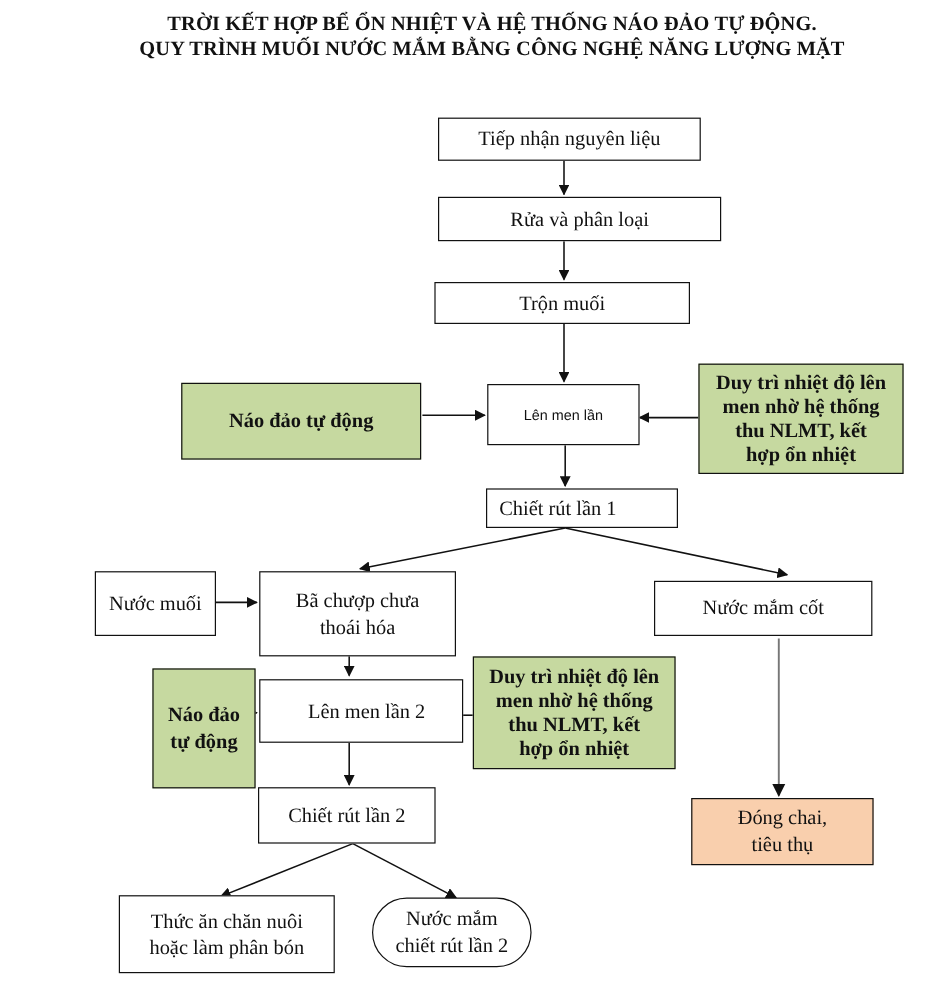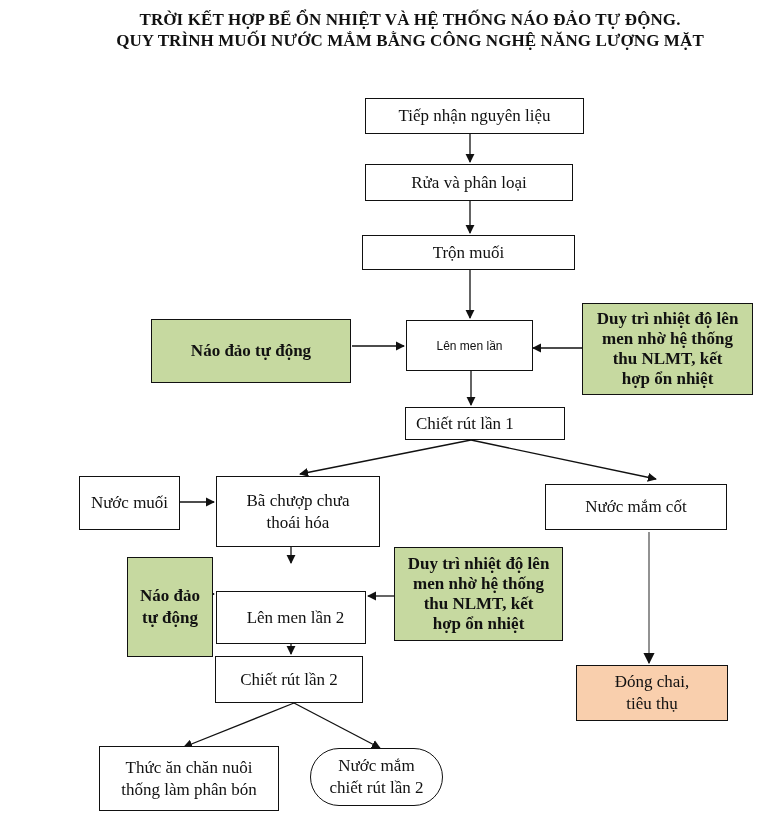--- a/index.html
+++ b/index.html
@@ -46,21 +46,21 @@
     <line x1="291" y1="619" x2="291" y2="654" marker-end="url(#arr)"></line>
     <line x1="294" y1="703" x2="184" y2="747" marker-end="url(#arr)"></line>
     <line x1="294" y1="703" x2="380" y2="748" marker-end="url(#arr)"></line>
     <line x1="649" y1="532" x2="649" y2="663" stroke="#777" stroke-width="1.6" marker-end="url(#arr)"></line>
   </g>
 </svg>
 
 <div class="box" style="left:365px;top:98px;width:219px;height:36px;">
   <span>Tiếp nhận nguyên liệu</span>
   </div>
-<div class="box" style="left:365px;top:164px;width:208px;height:37px;align-items:center;">
+<div class="box" style="left:365px;top:164px;width:236px;height:37px;align-items:center;">
   <span>Rửa và phân loại</span>
   </div>
 <div class="box" style="left:362px;top:235px;width:213px;height:35px;">
   <span>Trộn muối</span>
   </div>
 <div class="box" style="left:406px;top:320px;width:127px;height:51px;font-family:'Liberation Sans',sans-serif;font-size:12px;">
   <span>Lên men lần</span>
   </div>
 <div class="box green" style="left: 151px; top: 319px; width: 200px; height: 64px; background: rgb(198, 217, 160);">
   <span>Náo đảo tự động</span>
@@ -81,36 +81,36 @@
   <span>Bã chượp chưa
 thoái hóa</span>
   </div>
 <div class="box" style="left:545px;top:484px;width:182px;height:46px;">
   <span>Nước mắm cốt</span>
   </div>
 <div class="box green" style="left: 100px; top: 557px; width: 86px; height: 100px; background: rgb(198, 217, 160); margin-left: 27px;">
   <span>Náo đảo
 tự động</span>
   </div>
-<div class="box" style="left:216px;top:591px;width:150px;height:53px;padding-left:13px;">
+<div class="box" style="left:216px;top:566px;width:170px;height:53px;padding-left:13px;">
   <span>Lên men lần 2</span>
   </div>
 <div class="box green" style="left: 394px; top: 547px; width: 169px; height: 94px; line-height: 20px; background: rgb(198, 217, 160);">
   <span>Duy trì nhiệt độ lên
 men nhờ hệ thống
 thu NLMT, kết
 hợp ổn nhiệt</span>
   </div>
 <div class="box" style="left:215px;top:656px;width:148px;height:47px;">
   <span>Chiết rút lần 2</span>
   </div>
 <div class="box peach" style="left: 576px; top: 665px; width: 152px; height: 56px; background: rgb(249, 207, 173);">
   <span>Đóng chai,
 tiêu thụ</span>
   </div>
 <div class="box" style="left:99px;top:746px;width:180px;height:65px;">
   <span>Thức ăn chăn nuôi
-thống làm phân bón</span>
+hoặc làm phân bón</span>
   </div>
 <div class="box" style="left:310px;top:748px;width:133px;height:58px;border-radius:29px;">
   <span>Nước mắm
 chiết rút lần 2</span>
   </div>
 
 </body></html>

